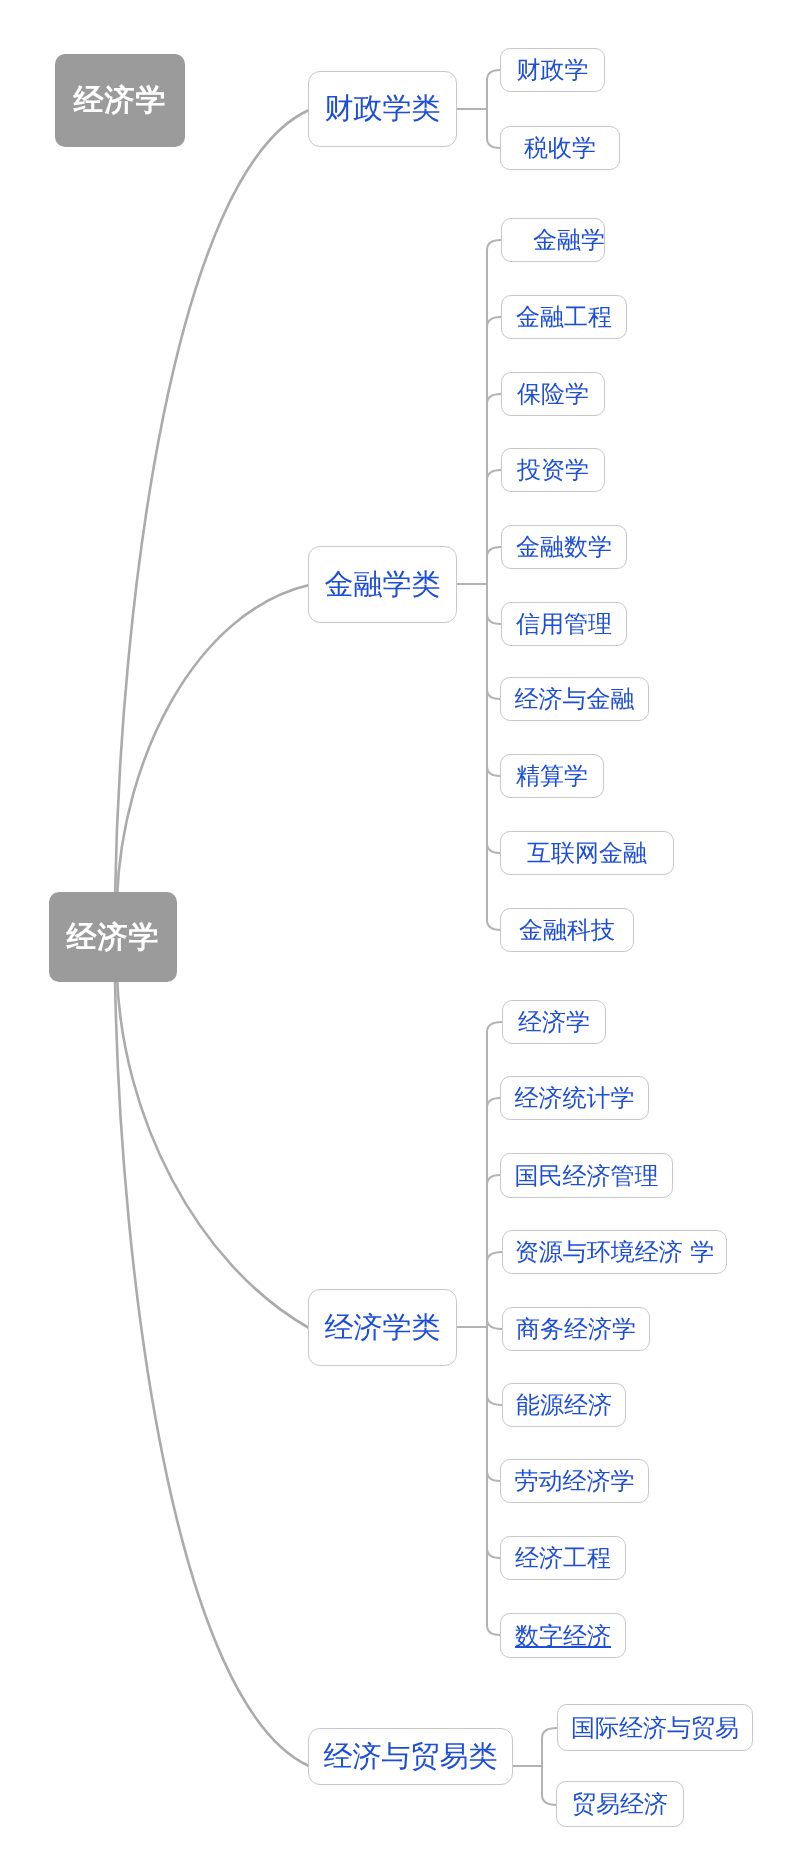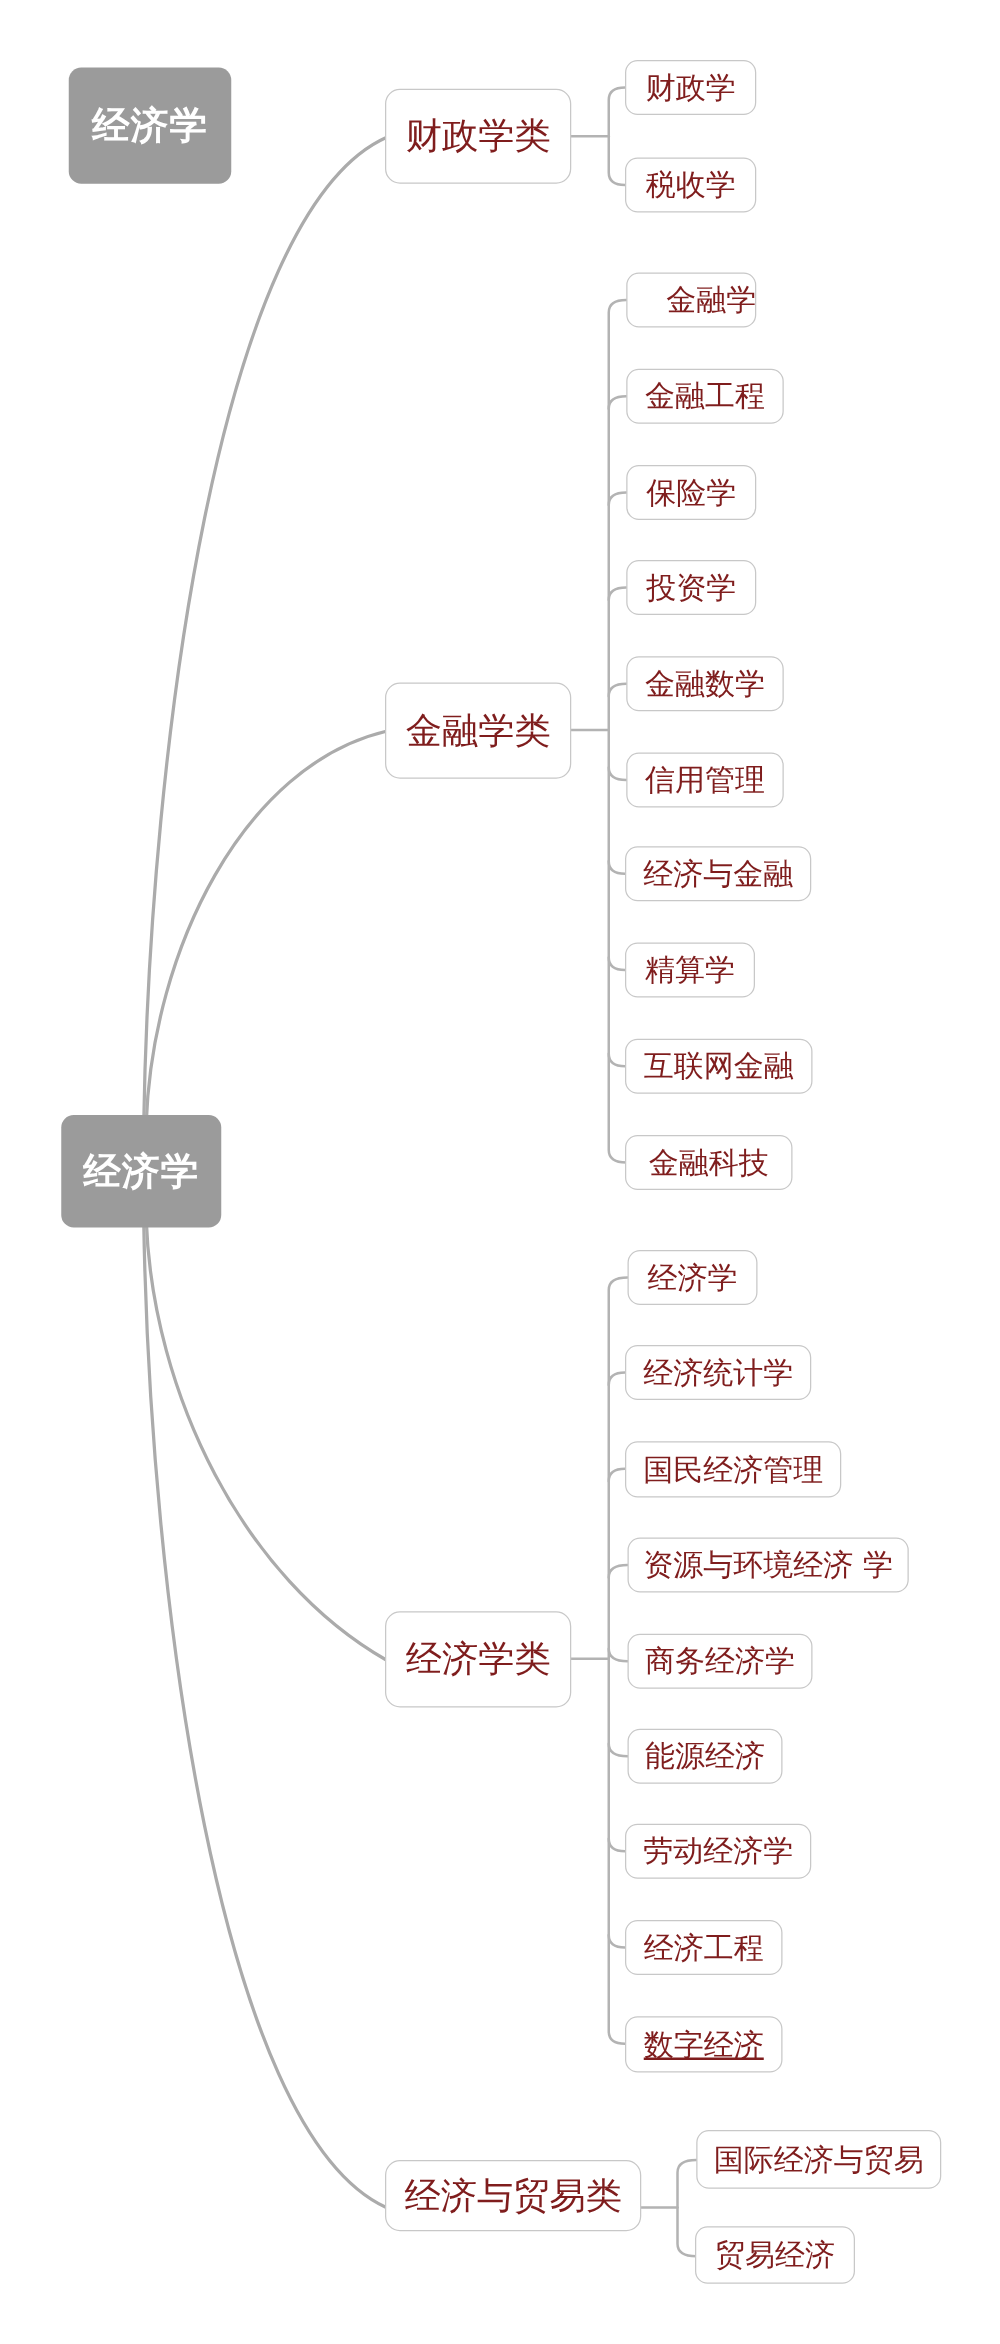--- a/index.html
+++ b/index.html
@@ -14,21 +14,21 @@
   svg.edges{position:absolute;left:0;top:0;width:800px;height:1875px;}
   .edge{fill:none;stroke:#b3b3b3;stroke-width:2;stroke-linecap:round;}
   .edge-root{fill:none;stroke:#ababab;stroke-width:2.6;stroke-linecap:round;}
   .node{
     position:absolute;
     display:flex;align-items:center;justify-content:center;
     box-sizing:border-box;
     background:#ffffff;
     border:1.5px solid #c8c8c8;
     border-radius:10px;
-    color:#7f1d1d;
+    color:#1d4ed8;
     white-space:pre;
     z-index:2;
   }
   .node-child{height:44px;font-size:24px;}
   .node-parent{height:77px;font-size:29px;border-radius:12px;}
   .node-root{
     background:#9b9b9b;
     border:none;
     color:#ffffff;
     font-weight:bold;
@@ -80,31 +80,31 @@
   <div class="node node-root" style="left:55px;top:54px;width:130px;height:93px;">经济学</div>
 
   <div class="node node-root" style="left:49px;top:892px;width:128px;height:90px;">经济学</div>
 
   <div class="node node-parent" style="left:308px;top:71px;width:149px;height:76px;">财政学类</div>
   <div class="node node-parent" style="left:308px;top:546px;width:149px;height:77px;">金融学类</div>
   <div class="node node-parent" style="left:308px;top:1289px;width:149px;height:77px;">经济学类</div>
   <div class="node node-parent" style="left:308px;top:1728px;width:205px;height:57px;">经济与贸易类</div>
 
   <div class="node node-child" style="left:500px;top:48px;width:105px;">财政学</div>
-  <div class="node node-child" style="left:500px;top:126px;width:105px;">税收学</div>
+  <div class="node node-child" style="left:500px;top:126px;width:120px;">税收学</div>
 
   <div class="node node-child" style="left:501px;top:218px;width:104px;padding-left:32px;">金融学</div>
   <div class="node node-child" style="left:501px;top:295px;width:126px;">金融工程</div>
   <div class="node node-child" style="left:501px;top:372px;width:104px;">保险学</div>
   <div class="node node-child" style="left:501px;top:448px;width:104px;">投资学</div>
   <div class="node node-child" style="left:501px;top:525px;width:126px;">金融数学</div>
   <div class="node node-child" style="left:501px;top:602px;width:126px;">信用管理</div>
   <div class="node node-child" style="left:500px;top:677px;width:149px;">经济与金融</div>
   <div class="node node-child" style="left:500px;top:754px;width:104px;">精算学</div>
-  <div class="node node-child" style="left:500px;top:831px;width:150px;">互联网金融</div>
+  <div class="node node-child" style="left:500px;top:831px;width:174px;">互联网金融</div>
   <div class="node node-child" style="left:500px;top:908px;width:134px;">金融科技</div>
 
   <div class="node node-child" style="left:502px;top:1000px;width:104px;">经济学</div>
   <div class="node node-child" style="left:500px;top:1076px;width:149px;">经济统计学</div>
   <div class="node node-child" style="left:500px;top:1153px;width:173px;height:45px;">国民经济管理</div>
   <div class="node node-child" style="left:502px;top:1230px;width:225px;">资源与环境经济 学</div>
   <div class="node node-child" style="left:502px;top:1307px;width:148px;">商务经济学</div>
   <div class="node node-child" style="left:502px;top:1383px;width:124px;">能源经济</div>
   <div class="node node-child" style="left:500px;top:1459px;width:149px;">劳动经济学</div>
   <div class="node node-child" style="left:500px;top:1536px;width:126px;">经济工程</div>

